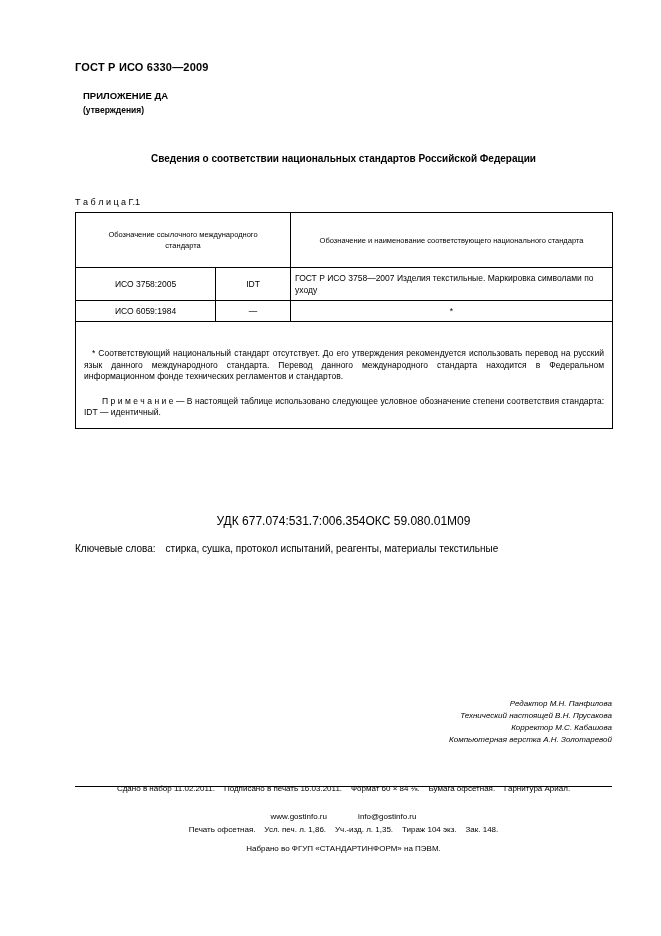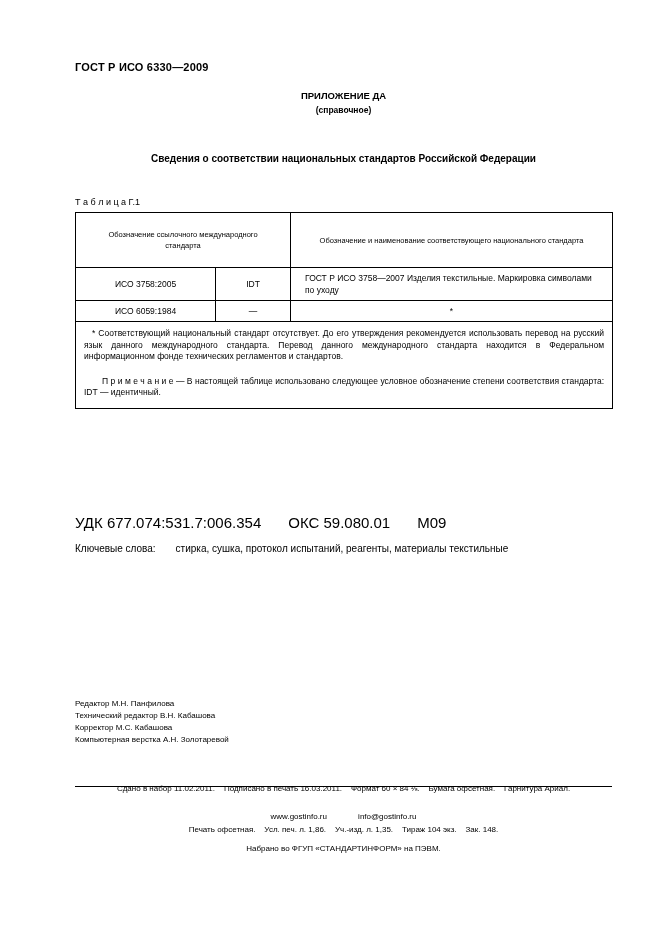--- a/index.html
+++ b/index.html
@@ -10,65 +10,65 @@
     height: 936px;
     background: #ffffff;
     color: #000000;
     font-family: "Liberation Sans", sans-serif;
     overflow: hidden;
   }
   .content { position: absolute; left: 75px; top: 0; width: 537px; height: 100%; }
 
   .doc-code { position: absolute; top: 61px; left: 0; font-size: 11px; font-weight: bold; letter-spacing: 0.2px; }
 
-  .appendix { position: absolute; top: 90px; left: 0; width: 100%; text-align: center; }
+  .appendix { position: absolute; top: 90px; left: 8px; width: 100%; }
   .appendix-title { font-size: 9.5px; font-weight: bold; }
   .appendix-subtitle { font-size: 8.5px; font-weight: bold; margin-top: 4px; }
 
   .heading { position: absolute; top: 151px; left: 0; width: 100%; text-align: center; font-size: 10px; font-weight: bold; line-height: 15px; }
 
   .table-caption { position: absolute; top: 197px; left: 0; font-size: 9px; }
 
   table.std-table { position: absolute; top: 212px; left: 0; width: 537px; border-collapse: collapse; table-layout: fixed; }
   table.std-table col.col1 { width: 140px; }
   table.std-table col.col2 { width: 75px; }
   table.std-table col.col3 { width: 322px; }
   table.std-table th, table.std-table td { border: 1px solid #000; }
   th.hdr { font-size: 7.5px; font-weight: normal; text-align: center; vertical-align: middle; height: 32px; line-height: 11px; }
   th.hdr1 { padding: 16px 16px; }
   th.hdr2 { padding: 6px 8px; }
   td.c1, td.c2 { font-size: 8.5px; text-align: center; vertical-align: middle; padding: 4px 4px; }
-  td.c3 { font-size: 8.5px; text-align: left; vertical-align: middle; padding: 4px 14px; line-height: 12px; }
+  td.c3 { font-size: 8.5px; text-align: left; vertical-align: middle; padding: 4px 4px; line-height: 12px; }
   td.c3.center { text-align: center; }
   tr.row1 td { height: 32px; }
   tr.row2 td { height: 17px; }
   td.footcell { padding: 6px 8px 9px 8px; font-size: 8.5px; line-height: 11.5px; }
-  .footnote { text-indent: 8px; text-align: justify; }
+  .footnote { text-indent: 8px; text-align: justify; margin-top: 20px; }
   .note { margin-top: 13px; text-indent: 18px; text-align: justify; }
 
-  .codes-row { position: absolute; top: 514px; left: 0; width: 100%; display: flex; justify-content: flex-start; font-size: 15px; gap: 27px; }
+  .codes-row { position: absolute; top: 514px; left: 0; width: 100%; display: flex; justify-content: center; font-size: 12px; }
   .keywords { position: absolute; top: 543px; left: 0; width: 100%; font-size: 10px; }
-  .keywords .kw-label { margin-right: 20px; }
+  .keywords .kw-label { margin-right: 10px; }
 
-  .editors { position: absolute; top: 698px; left: 0; width: 100%; text-align: left; font-size: 8px; line-height: 12px; }
+  .editors { position: absolute; top: 698px; left: 0; width: 100%; text-align: right; font-size: 8px; font-style: italic; line-height: 12px; }
   .print-lines { position: absolute; top: 755px; left: 0; width: 100%; text-align: center; font-size: 8px; line-height: 13.5px; white-space: pre; }
   .divider { position: absolute; top: 786px; left: 0; width: 100%; border-top: 1px solid #000; height: 0; }
   .publisher { position: absolute; top: 791px; left: 0; width: 100%; text-align: center; font-size: 8px; line-height: 10.5px; white-space: pre; }
 </style>
 </head>
 <body>
 
 <div class="page">
   <div class="content">
 
     <div class="doc-code">ГОСТ Р ИСО 6330—2009</div>
 
     <div class="appendix">
       <div class="appendix-title">ПРИЛОЖЕНИЕ ДА</div>
-      <div class="appendix-subtitle">(справочное)</div>
+      <div class="appendix-subtitle">(утверждения)</div>
     </div>
 
     <div class="heading">
       <div>Сведения о соответствии национальных стандартов Российской Федерации</div>
     </div>
 
     <div class="table-caption">Т а б л и ц а  Г.1</div>
 
     <table class="std-table">
       <colgroup>
@@ -107,21 +107,21 @@
       <span>ОКС  59.080.01</span>
       <span>М09</span>
     </div>
 
     <div class="keywords">
       <span class="kw-label">Ключевые слова:</span><span>стирка, сушка, протокол испытаний, реагенты, материалы текстильные</span>
     </div>
 
     <div class="editors">
       <div>Редактор  М.Н. Панфилова</div>
-      <div>Технический редактор  В.Н. Кабашова</div>
+      <div>Технический настоящей  В.Н. Прусакова</div>
       <div>Корректор  М.С. Кабашова</div>
       <div>Компьютерная верстка  А.Н. Золотаревой</div>
     </div>
 
     <div class="print-lines">
       <div>Сдано в набор 11.02.2011.    Подписано в печать 16.03.2011.    Формат 60 × 84 ⅛.    Бумага офсетная.    Гарнитура Ариал.</div>
       <div>Печать офсетная.    Усл. печ. л. 1,86.    Уч.-изд. л. 1,35.    Тираж 104 экз.    Зак. 148.</div>
     </div>
 
     <div class="divider"></div>

